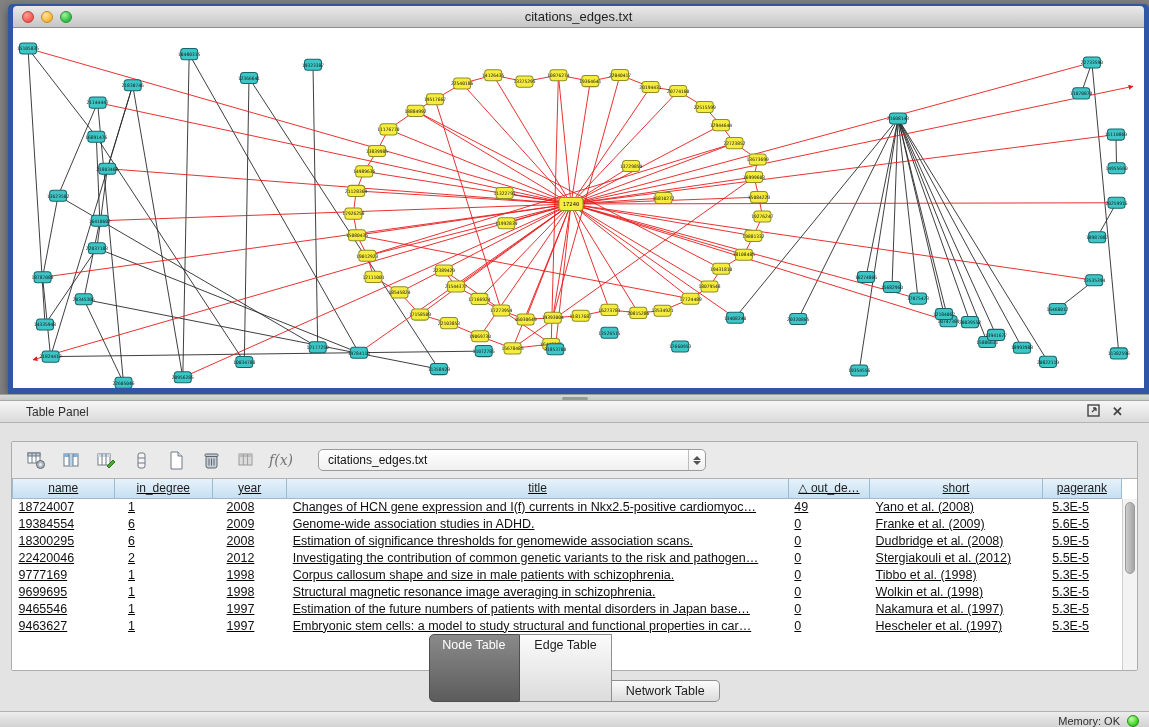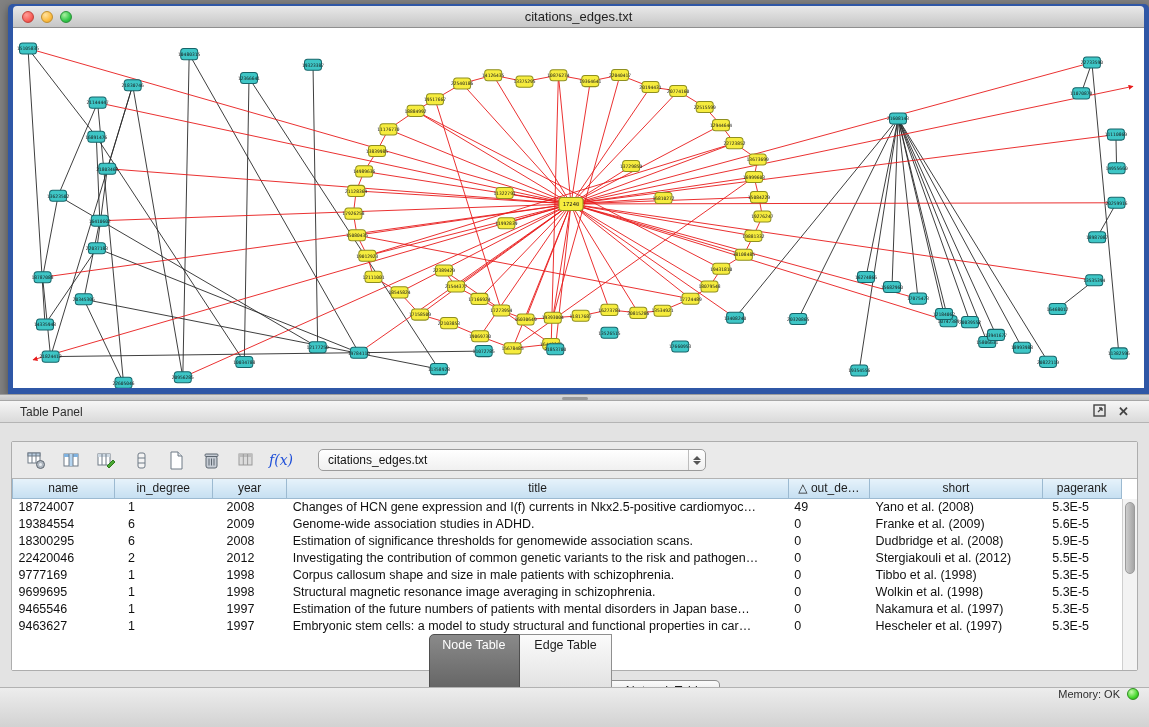--- a/index.html
+++ b/index.html
@@ -32,66 +32,66 @@
 
   
   .divider { position:absolute; top:394px; left:0; width:100%; height:7px;
     background:linear-gradient(#d9d9d9,#c9c9c9); border-top:1px solid #9d9d9d; border-bottom:1px solid #a7a7a7; }
   .grip { position:absolute; left:50%; top:2px; width:26px; height:3px; margin-left:-13px;
     border-radius:2px; background:#9a9a9a; }
 
   
   .table-panel { position:absolute; top:401px; left:0; right:0; bottom:0; background:#e3e3e3; }
   .panel-header { height:22px; background:linear-gradient(#f6f6f6,#dadada);
-    border-bottom:1px solid #b4b4b4; display:flex; align-items:center; padding:0 20px; }
+    border-bottom:1px solid #b4b4b4; display:flex; align-items:center; padding:0 26px; }
   .panel-title { font-size:12px; color:#2e2e2e; }
   .panel-actions { margin-left:auto; display:flex; align-items:center; gap:12px; }
   .panel-actions .act { color:#444; font-size:13px; line-height:13px; cursor:default; }
 
   .panel-body { position:absolute; top:40px; left:11px; right:11px; bottom:56px;
     background:#eaeaea; border:1px solid #adadad; border-radius:2px; }
 
   .toolbar { position:absolute; top:0; left:0; right:0; height:36px;
     display:flex; align-items:center; gap:11px; padding:0 12px; background:#eaeaea; }
   .tbtn { width:24px; height:24px; display:flex; align-items:center; justify-content:center; }
-  .fx { font-family:"DejaVu Serif", serif; font-style:italic; font-size:14px; color:#1d4ed8; }
+  .fx { font-family:"DejaVu Serif", serif; font-style:italic; font-size:14px; color:#737373; }
   .combo { margin-left:14px; width:388px; height:22px; background:linear-gradient(#ffffff,#f0f0f0);
     border:1px solid #9b9b9b; border-radius:5px; display:flex; align-items:center;
     font-size:12px; color:#111; padding-left:9px; position:relative; }
   .combo-arrows { position:absolute; right:0; top:0; bottom:0; width:17px; border-left:1px solid #bdbdbd;
     display:flex; flex-direction:column; align-items:center; justify-content:center; gap:1px; }
   .combo-arrows i { display:block; width:0; height:0; border-left:4px solid transparent; border-right:4px solid transparent; }
   .combo-arrows .up { border-bottom:4px solid #555; }
   .combo-arrows .dn { border-top:4px solid #555; }
 
   .table-wrap { position:absolute; top:36px; left:0; right:0; bottom:0; background:#fff;
     border-top:1px solid #b3b3b3; overflow:hidden; }
-  table { border-collapse:collapse; table-layout:fixed; width:calc(100% - 15px); }
+  table { border-collapse:collapse; table-layout:fixed; width:calc(100% - 15px);text-decoration:underline; }
   thead th { background:linear-gradient(#e6f2fb,#c6dff1); border:1px solid #9cbad1; border-top:none;
     font-weight:normal; font-size:12px; color:#1c1c1c; height:19px; padding:0 4px; text-align:center;
     overflow:hidden; white-space:nowrap; }
   tbody td { height:17px; font-size:12.5px; color:#101010; white-space:nowrap; overflow:hidden; padding:0 6px; }
   td.c1, td.c2 { padding-left:14px; }
   td.c4 { padding-left:6px; }
   td.c5 { text-align:left; }
   td.c6 { padding-left:10px; }
   .vscroll { position:absolute; right:0; top:20px; bottom:0; width:15px; background:#f3f3f3; border-left:1px solid #cfcfcf; }
   .vthumb { position:absolute; top:3px; left:2px; width:10px; height:72px; border-radius:5px;
     background:linear-gradient(90deg,#cdcdcd,#a5a5a5); border:1px solid #9b9b9b; }
 
   .tabs { position:absolute; bottom:25px; left:0; right:0; display:flex; justify-content:center; }
   .tab { font-size:12.5px; color:#1d1d1d; padding:3px 14px; background:linear-gradient(#fbfbfb,#dcdcdc);
     border:1px solid #8f8f8f; border-left:none; }
   .tab:first-child { border-left:1px solid #8f8f8f; border-radius:5px 0 0 5px; }
   .tab:last-child { border-radius:0 5px 5px 0;margin-top:46px; }
   .tab.sel { background:linear-gradient(#8a8a8a,#5c5c5c); color:#ffffff; border-color:#4f4f4f;padding-left:12px; }
 
-  .statusbar { position:absolute; bottom:0; left:0; right:0; height:40px;
+  .statusbar { position:absolute; bottom:0; left:0; right:0; height:16px;
     background:linear-gradient(#ededed,#d2d2d2); border-top:1px solid #b2b2b2;
-    display:flex; align-items:flex-start; justify-content:flex-end; gap:7px; padding:0 10px; }
+    display:flex; align-items:flex-end; justify-content:flex-end; gap:7px; padding:0 10px; }
   .mem { font-size:11px; color:#2d2d2d; }
   .mem-dot { width:12px; height:12px; border-radius:50%;
     background:radial-gradient(circle at 35% 30%, #c8f9ae, #47d92e 60%, #219413); border:1px solid #2c8f1d; }
 </style>
 </head>
 <body>
 
 <div class="top-bg"></div>
 
 <div class="net-window">

